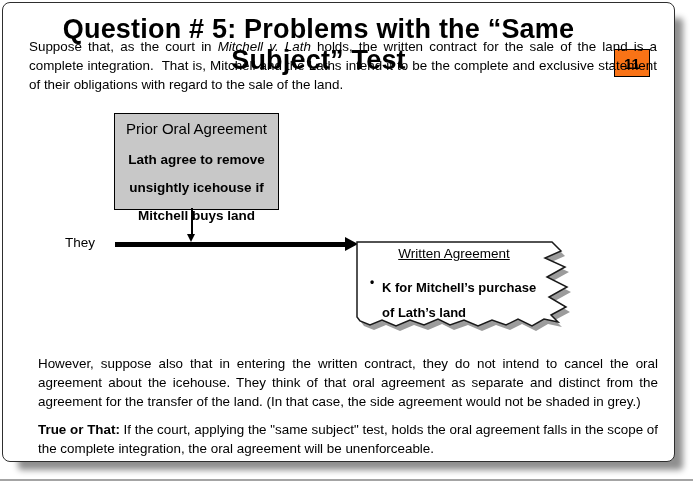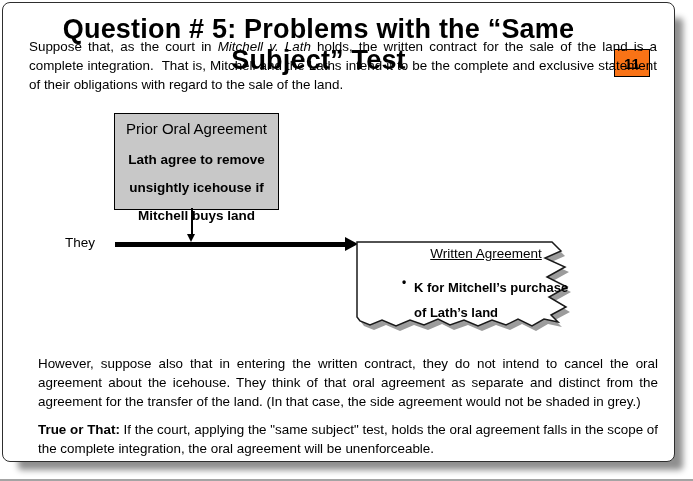--- a/index.html
+++ b/index.html
@@ -53,21 +53,21 @@
   .time-label{position:absolute;left:62px;top:232px;font-size:13.5px;}
   .tl-bar{position:absolute;left:112px;top:239px;width:231px;height:4.5px;background:#000;}
   .tl-head{
     position:absolute;left:342px;top:234px;width:0;height:0;
     border-top:7px solid transparent;border-bottom:7px solid transparent;
     border-left:13px solid #000;
   }
   
   .written-box{position:absolute;left:353px;top:238px;width:228px;height:94px;}
   .written-box svg{position:absolute;left:0;top:0;}
-  .wb-text{position:absolute;left:0;top:0;width:196px;padding-left:32px;}
+  .wb-text{position:absolute;left:0;top:0;width:196px;}
   .wb-title{margin-top:5px;text-align:center;font-size:13.5px;text-decoration:underline;}
   .wb-row{display:flex;margin-top:14px;padding-left:14px;}
   .wb-dot{width:12px;font-size:12px;font-weight:bold;}
   .wb-bullet{width:160px;font-size:13px;font-weight:bold;line-height:25px;}
 </style>
 </head>
 <body>
 
 <div id="canvas">
   <div id="slide">

